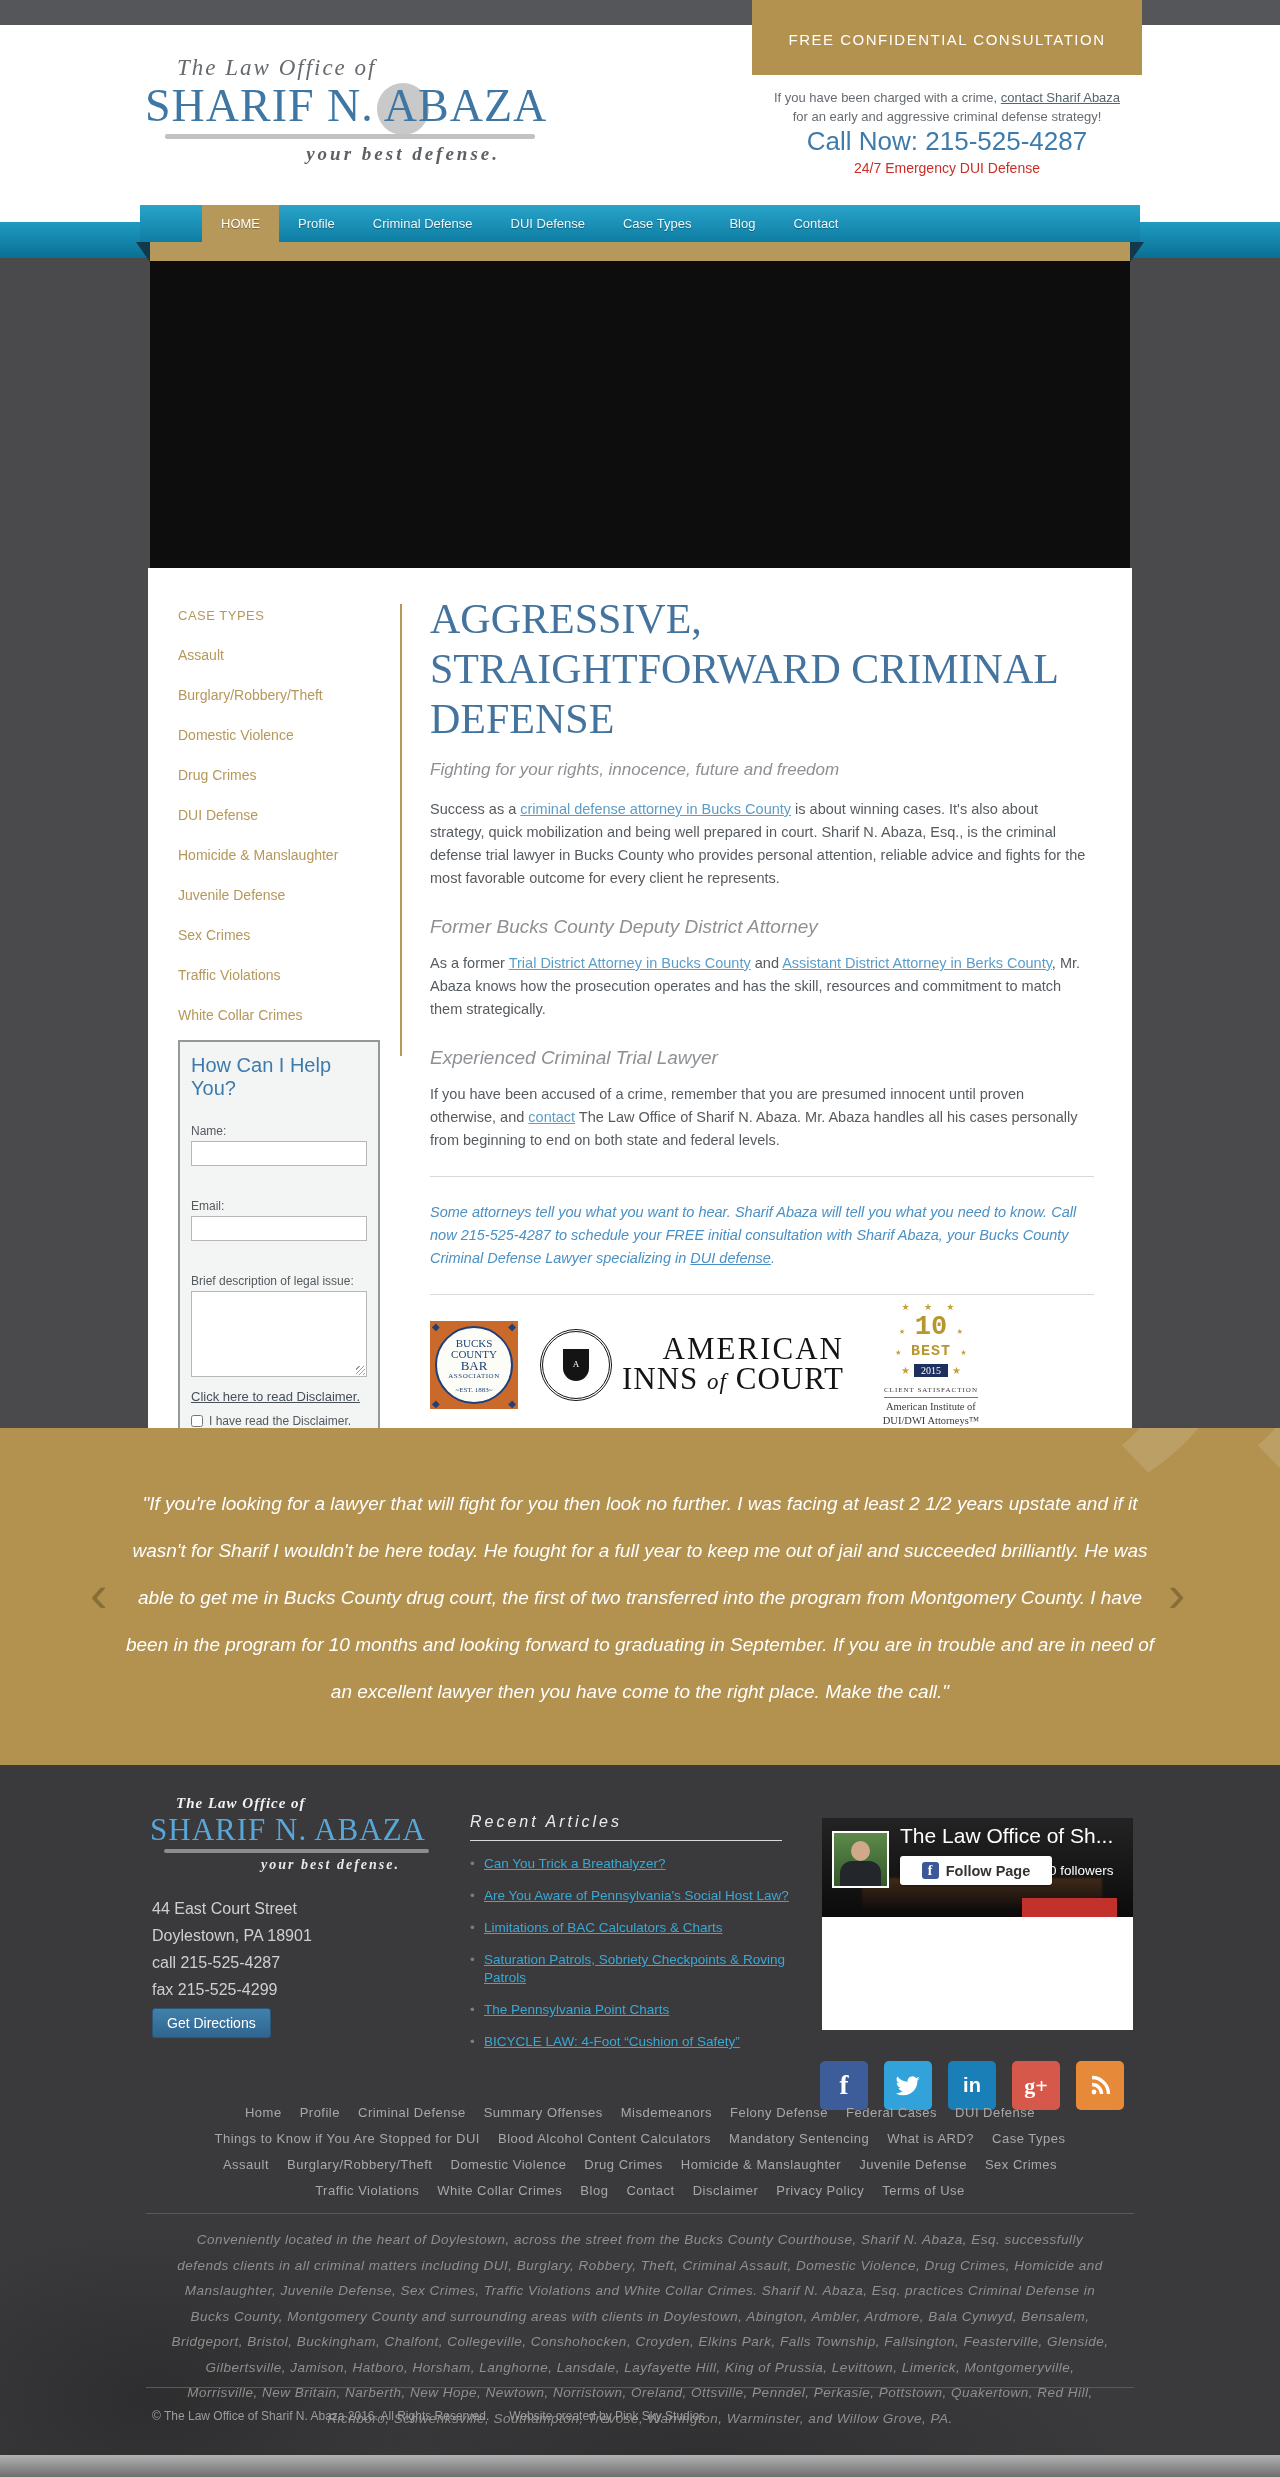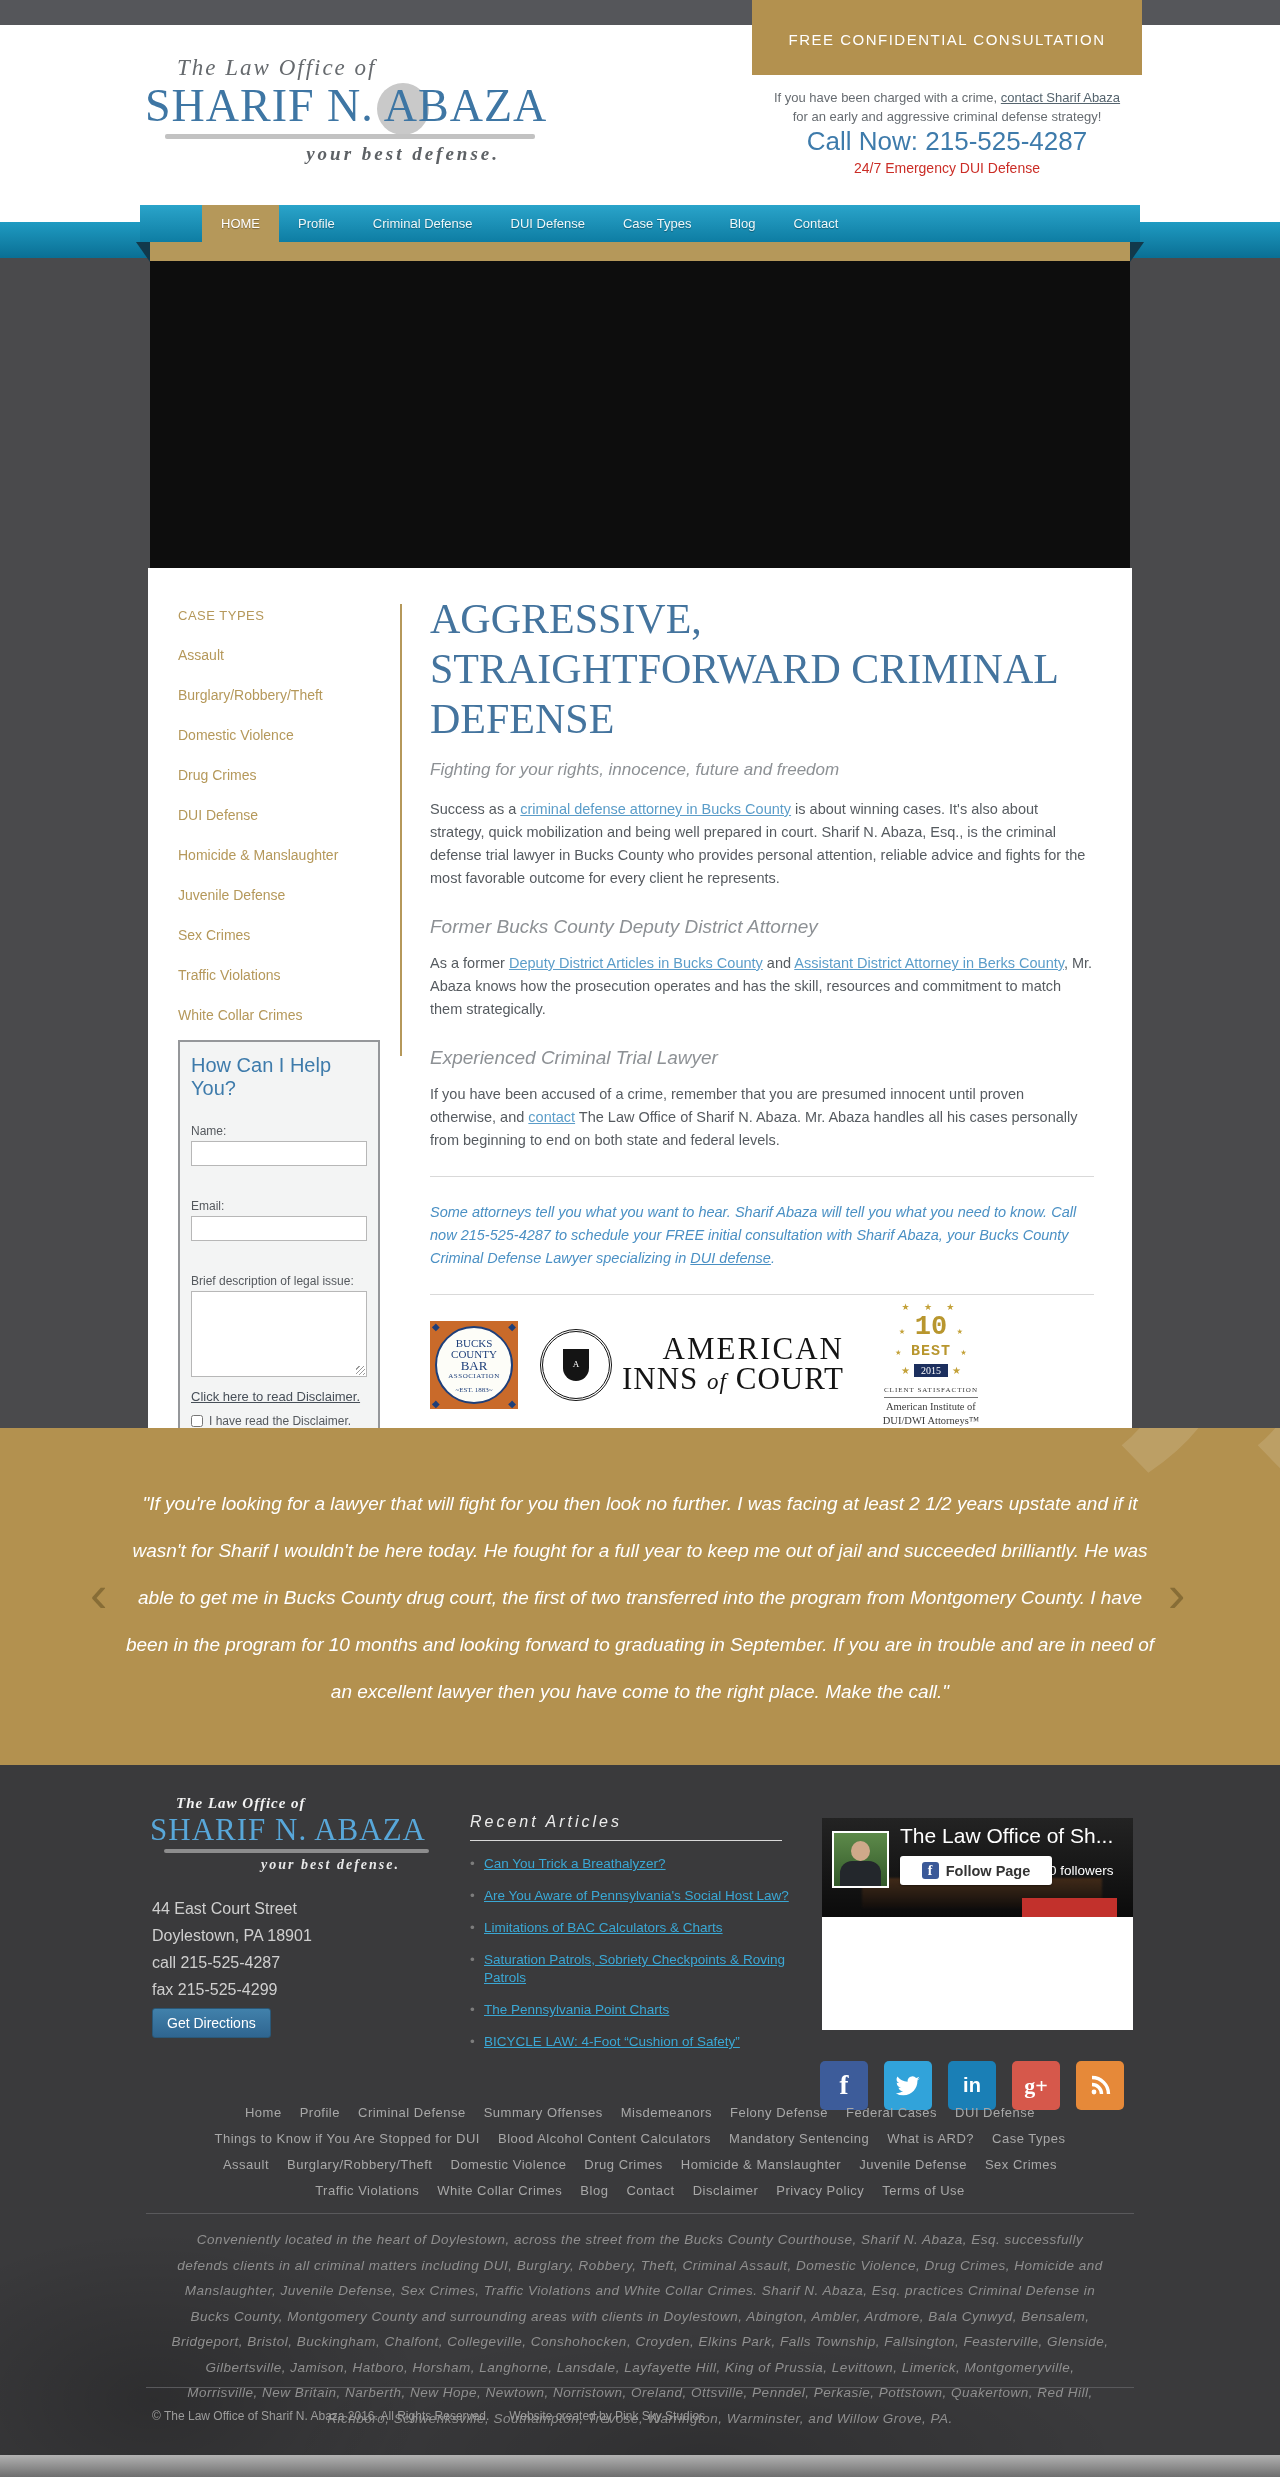--- a/index.html
+++ b/index.html
@@ -233,21 +233,21 @@
       <span class="submit-btn">Submit</span>
     </div>
 
     <div class="main-col">
       <h1 class="h1">AGGRESSIVE, STRAIGHTFORWARD CRIMINAL DEFENSE</h1>
       <div class="subhead">Fighting for your rights, innocence, future and freedom</div>
 
       <p class="para"><span>Success as a </span><a href="#">criminal defense attorney in Bucks County</a><span> is about winning cases. It's also about strategy, quick mobilization and being well prepared in court. Sharif N. Abaza, Esq., is the criminal defense trial lawyer in Bucks County who provides personal attention, reliable advice and fights for the most favorable outcome for every client he represents.</span></p>
 
       <h2 class="h3">Former Bucks County Deputy District Attorney</h2>
-      <p class="para"><span>As a former </span><a href="#">Deputy District Articles in Bucks County</a><span> and </span><a href="#">Assistant District Attorney in Berks County</a><span>, Mr. Abaza knows how the prosecution operates and has the skill, resources and commitment to match them strategically.</span></p>
+      <p class="para"><span>As a former </span><a href="#">Trial District Attorney in Bucks County</a><span> and </span><a href="#">Assistant District Attorney in Berks County</a><span>, Mr. Abaza knows how the prosecution operates and has the skill, resources and commitment to match them strategically.</span></p>
 
       <h2 class="h3">Experienced Criminal Trial Lawyer</h2>
       <p class="para"><span>If you have been accused of a crime, remember that you are presumed innocent until proven otherwise, and </span><a href="#">contact</a><span> The Law Office of Sharif N. Abaza. Mr. Abaza handles all his cases personally from beginning to end on both state and federal levels.</span></p>
 
       <hr class="hr">
       <p class="cta-p"><span>Some attorneys tell you what you want to hear. Sharif Abaza will tell you what you need to know. Call now 215-525-4287 to schedule your FREE initial consultation with Sharif Abaza, your Bucks County Criminal Defense Lawyer specializing in </span><a href="#">DUI defense</a><span>.</span></p>
       <hr class="hr">
 
       <div class="badges">
         <div class="badge-bar">

